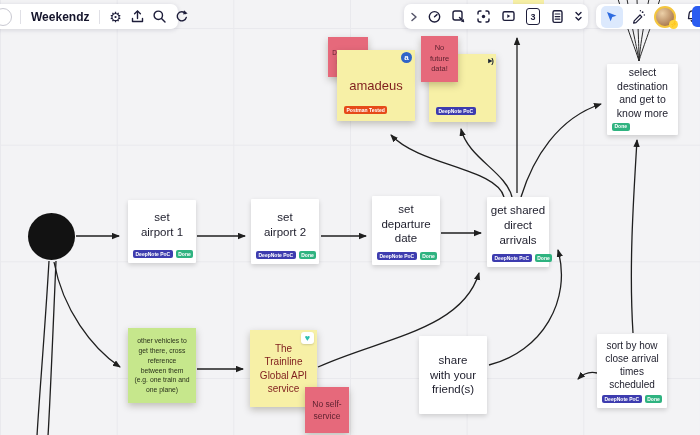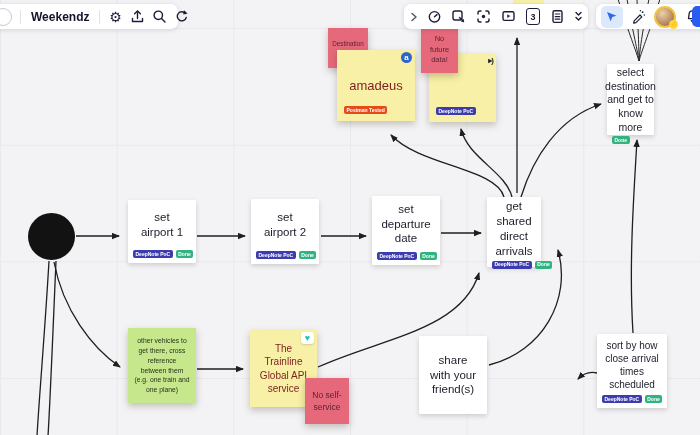--- a/index.html
+++ b/index.html
@@ -35,21 +35,21 @@
     font-size:11.5px;line-height:1.3;white-space:pre-line;color:#1d1d2b;padding:2px;}
   .tag-row{display:flex;gap:3px;padding:0 5px 5px 5px;}
   .tag{color:#fff;font-size:5px;font-weight:bold;line-height:1;padding:1.5px 2.5px;
     border-radius:2px;white-space:nowrap;}
   .tag-deepnote{background:#3d3caf;}
   .tag-done{background:#2fb380;}
   .tag-postman{background:#e64a19;}
   .sticky{position:absolute;box-shadow:0 3px 7px rgba(40,30,0,.25);display:flex;
     flex-direction:column;align-items:center;justify-content:center;text-align:center;z-index:2;}
   .sticky.yellow{background:#f7f0a6;}
-  .sticky.pink{background:#e6697b;z-index:4;}
+  .sticky.pink{background:#e6697b;z-index:4;margin-top:9px;}
   .sticky.green{background:#c6e78c;}
   .sticky-text{white-space:pre-line;color:#7f1d1d;}
   .pink .sticky-text{color:#5f2230;}
   .green .sticky-text{color:#2b331c;font-size:6.8px;line-height:1.45;}
   .logo-badge{position:absolute;top:2px;right:3px;}
   .amadeus-logo{width:11px;height:11px;border-radius:50%;background:#3064c8;color:#fff;
     font-size:8px;font-weight:bold;line-height:11px;text-align:center;}
   .aviation-logo{font-size:8px;font-weight:bold;color:#1b2433;letter-spacing:-1px;}
   .trainline-logo{width:13px;height:12px;background:#fff;border-radius:3px;color:#2ebfae;
     font-size:9px;line-height:12px;text-align:center;box-shadow:0 1px 2px rgba(0,0,0,.15);}
@@ -120,31 +120,31 @@
   <div class="card" style="left:372px;top:196px;width:68px;height:69px">
     <div class="card-text">set
 departure
 date</div>
     <div class="tag-row">
       <span class="tag tag-deepnote">DeepNote PoC</span>
       <span class="tag tag-done">Done</span>
     </div>
   </div>
 
-  <div class="card" style="left:487px;top:197px;width:54px;height:70px">
+  <div class="card" style="left:487px;top:197px;width:62px;height:70px">
     <div class="card-text">get shared
 direct
 arrivals</div>
     <div class="tag-row">
       <span class="tag tag-deepnote">DeepNote PoC</span>
       <span class="tag tag-done">Done</span>
     </div>
   </div>
 
-  <div class="card" style="left:607px;top:64px;width:47px;height:71px">
+  <div class="card" style="left:607px;top:64px;width:71px;height:71px">
     <div class="card-text" style="font-size:10.5px">select
 destination
 and get to
 know more</div>
     <div class="tag-row">
       <span class="tag tag-done">Done</span>
     </div>
   </div>
 
   <div class="card" style="left:419px;top:336px;width:68px;height:78px">

